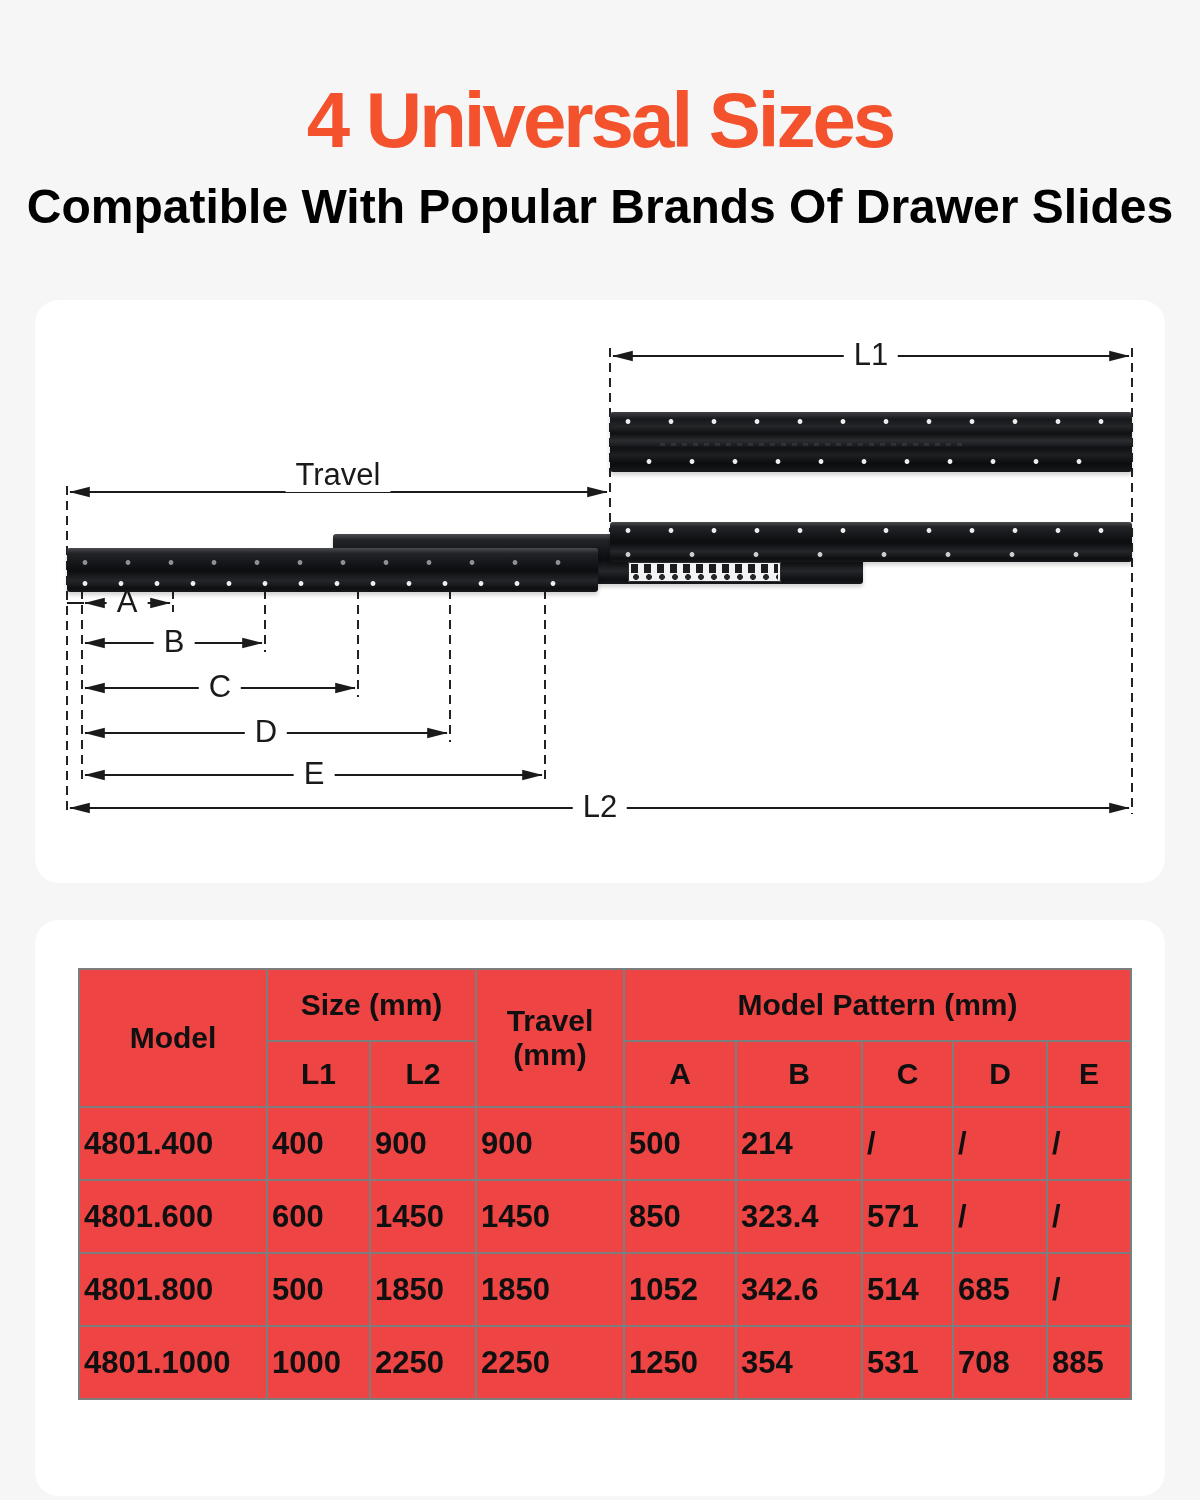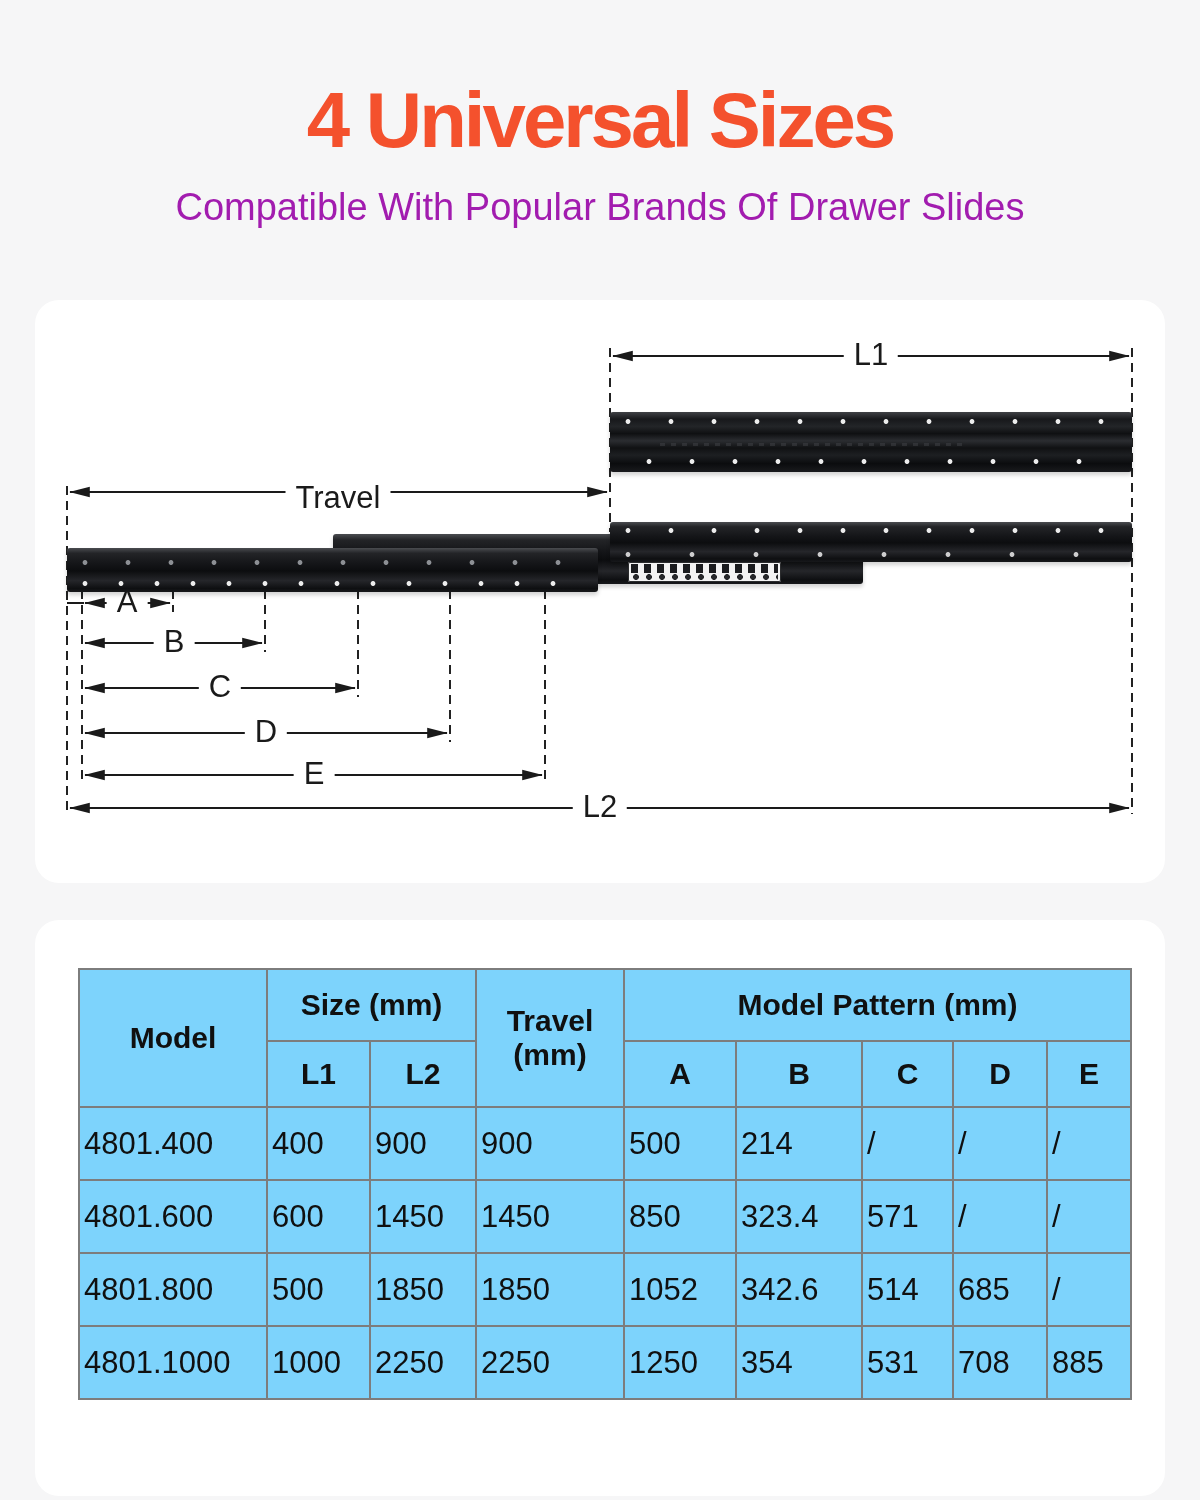--- a/index.html
+++ b/index.html
@@ -8,21 +8,21 @@
     background:#f6f6f7;
     font-family:"Liberation Sans", sans-serif;
     color:#1a1a1a;
   }
   .hero{position:absolute;top:80px;left:0;width:1200px;text-align:center;}
   .hero h1{
     margin:0;font-size:78px;line-height:80px;font-weight:700;
     letter-spacing:-3px;color:#F4512D;
   }
   .hero p{
-    margin:26px 0 0;font-size:38px;line-height:42px;font-weight:400;color:#a21caf;
+    margin:26px 0 0;font-size:48px;line-height:42px;font-weight:700;color:#000000;
     letter-spacing:0;
   }
   .card{
     position:absolute;left:35px;width:1130px;background:#ffffff;border-radius:24px;
   }
   .card-diagram{top:300px;height:583px;}
   .card-table{top:920px;height:576px;}
 
   
   .dim-svg{position:absolute;left:0;top:0;width:1130px;height:583px;}
@@ -77,26 +77,26 @@
   }
 
   
   .spec-table{
     position:absolute;left:43px;top:48px;width:1052px;
     border-collapse:collapse;table-layout:fixed;
     font-size:31px;color:#101010;
   }
   .spec-table th,.spec-table td{
     border:2px solid #7d7d7d;vertical-align:middle;
-    padding:0 4px;background:#7dd3fc;
+    padding:0 4px;background:#ef4444;
   }
   .spec-table thead th{font-weight:700;font-size:30px;}
   .spec-table .h1row th{height:70px;}
   .spec-table .h2row th{height:64px;}
-  .spec-table tbody td{height:71px;font-weight:400;margin-top:24px;}
+  .spec-table tbody td{height:71px;font-weight:700;margin-top:24px;}
 </style>
 </head>
 <body>
 
 <div class="hero">
   <h1>4 Universal Sizes</h1>
   <p>Compatible With Popular Brands Of Drawer Slides</p>
 </div>
 
 <div class="card card-diagram">
@@ -143,21 +143,21 @@
   </div>
 
   <div class="rail inner-rail">
     <div class="holerow hr-gray"></div>
     <div class="holerow hr-white-dense"></div>
   </div>
 
   <div class="bearing"></div>
 
   <span class="dim-label" style="left:836px;top:56px;">L1</span>
-  <span class="dim-label" style="left:303px;top:199px;">Travel</span>
+  <span class="dim-label" style="left:303px;top:176px;">Travel</span>
   <span class="dim-label" style="left:92px;top:303px;">A</span>
   <span class="dim-label" style="left:139px;top:343px;">B</span>
   <span class="dim-label" style="left:185px;top:388px;">C</span>
   <span class="dim-label" style="left:231px;top:433px;">D</span>
   <span class="dim-label" style="left:279px;top:475px;">E</span>
   <span class="dim-label" style="left:565px;top:508px;">L2</span>
 </div>
 
 <div class="card card-table">
   <table class="spec-table">

